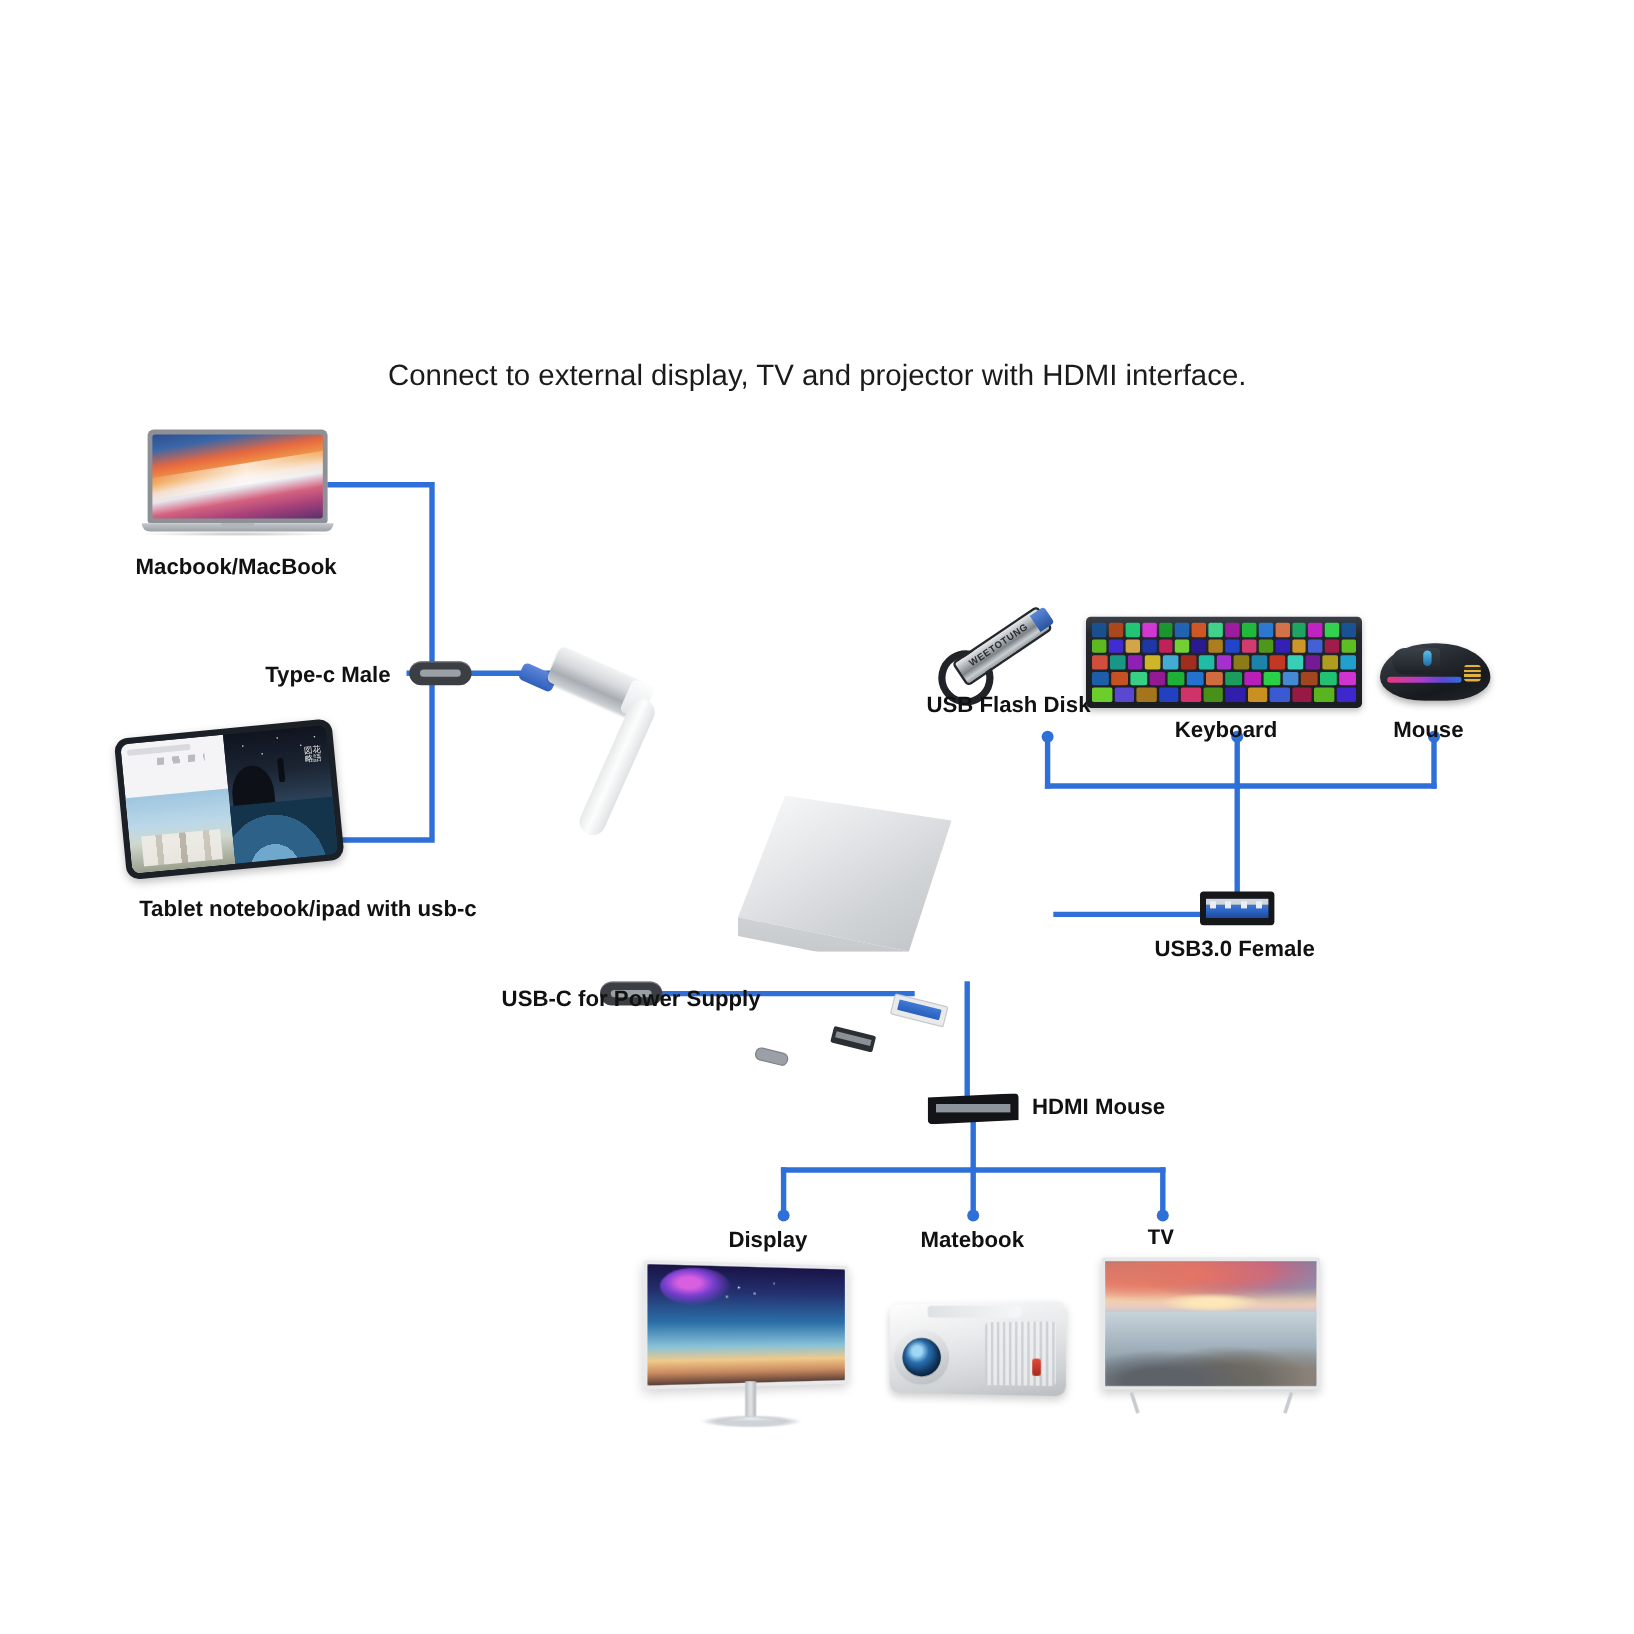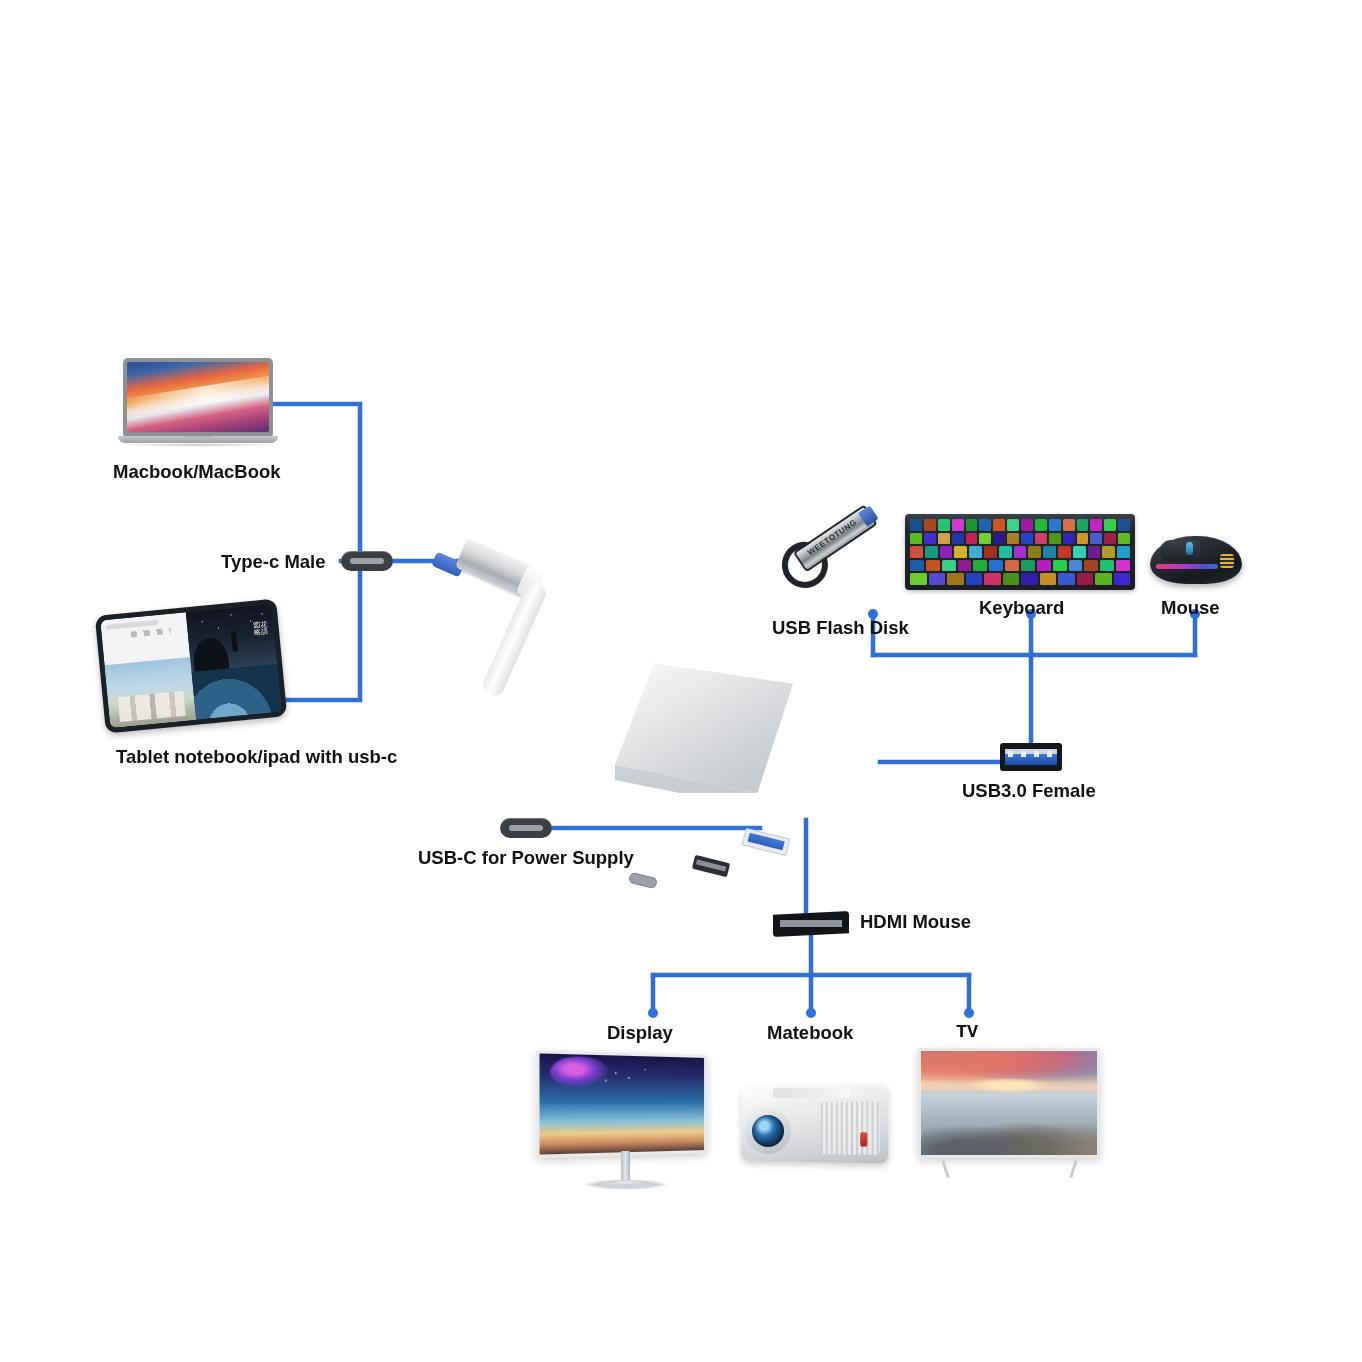--- a/index.html
+++ b/index.html
@@ -105,21 +105,21 @@
   .ic-typec{left:341px;top:551px;width:52px;height:20px;background:#3b3f44;border-radius:10px;
      box-shadow:inset 0 1px 0 rgba(255,255,255,.28);}
   .ic-typec:after{content:"";position:absolute;left:9px;top:7px;width:34px;height:6px;
      background:#9ba0a6;border-radius:3px;}
   .lbl-typec{left:221px;top:551px;}
 
   .ic-usbc-pwr{left:500px;top:818px;width:52px;height:20px;background:#3b3f44;border-radius:10px;
      box-shadow:inset 0 1px 0 rgba(255,255,255,.28);}
   .ic-usbc-pwr:after{content:"";position:absolute;left:9px;top:7px;width:34px;height:6px;
      background:#9ba0a6;border-radius:3px;}
-  .lbl-usbc-pwr{left:418px;top:847px;}
+  .lbl-usbc-pwr{left:418px;top:821px;}
 
   .ic-usb3{left:1000px;top:743px;width:62px;height:28px;background:#15171a;border-radius:3px;}
   .ic-usb3:after{content:"";position:absolute;left:5px;top:6px;width:52px;height:16px;
      background:linear-gradient(180deg,#3d78d6 0%,#2a5fbd 55%,#1f4a9c 100%);
      border-top:5px solid #cfd6e2;box-sizing:border-box;}
   .ic-usb3 .pins{position:absolute;left:8px;top:8px;width:46px;height:6px;z-index:2;
      background:repeating-linear-gradient(90deg,#e9edf4 0 5px,transparent 5px 13px);}
   .lbl-usb3{left:962px;top:780px;}
 
   .ic-hdmi{left:773px;top:911px;width:76px;height:26px;background:#121417;
@@ -131,21 +131,21 @@
   .flash{left:785px;top:522px;width:108px;height:76px;transform:rotate(-34deg);}
   .fl-loop{position:absolute;left:0;top:0;width:34px;height:34px;border:6px solid #202327;
      border-radius:50%;}
   .fl-body{position:absolute;left:20px;top:6px;width:86px;height:24px;border-radius:4px;
      background:linear-gradient(180deg,#e8eaec 0%,#b4b9be 28%,#7e8388 58%,#c9ced2 82%,#9ba0a5 100%);
      border:2px solid #24272b;box-sizing:border-box;}
   .fl-text{position:absolute;left:26px;top:11px;width:70px;font-size:8px;font-weight:700;
      color:#2a2d31;letter-spacing:.6px;text-align:center;font-family:"Liberation Sans",sans-serif;}
   .fl-tip{position:absolute;left:96px;top:10px;width:14px;height:16px;border-radius:0 3px 3px 0;
      background:linear-gradient(180deg,#5b87d8,#27539f);}
-  .lbl-flash{left:772px;top:617px;}
+  .lbl-flash{left:772px;top:576px;}
 
   
   .keyboard{left:905px;top:514px;width:230px;height:76px;border-radius:4px;
      background:linear-gradient(180deg,#3a3f47 0%,#23272d 20%,#1a1d22 100%);
      padding:5px;box-sizing:border-box;box-shadow:0 2px 5px rgba(0,0,0,.25);overflow:hidden;}
   .kb-rows{width:100%;height:100%;display:flex;flex-direction:column;gap:2px;}
   .kb-row{flex:1;display:flex;gap:2px;}
   .kb-key{flex:1;border-radius:1.5px;opacity:.92;}
   .lbl-keyboard{left:979px;top:597px;}
 
@@ -233,20 +233,21 @@
   .tv-leg{position:absolute;width:3px;height:18px;background:#c8ccd0;bottom:0;}
   .tv-leg.l{left:26px;transform:rotate(-18deg);}
   .tv-leg.r{left:154px;transform:rotate(18deg);}
   .lbl-tv{left:956px;top:1022px;font-family:Liberation Mono, monospace;}
 </style>
 </head>
 <body>
 
 <div class="stage">
 
+  <div class="abs sub2">Connect to external display, TV and projector with HDMI interface.</div>
 
   <svg class="wires" viewBox="0 0 1362 1362" xmlns="http://www.w3.org/2000/svg">
     <g fill="none" stroke="#2f6fd8" stroke-width="4.5" stroke-linecap="square">
 
       <path d="M275 404 H360 V561"></path>
 
       <path d="M281 700 H360 V561"></path>
 
       <path d="M360 561 H341"></path>
       <path d="M393 561 H460"></path>

